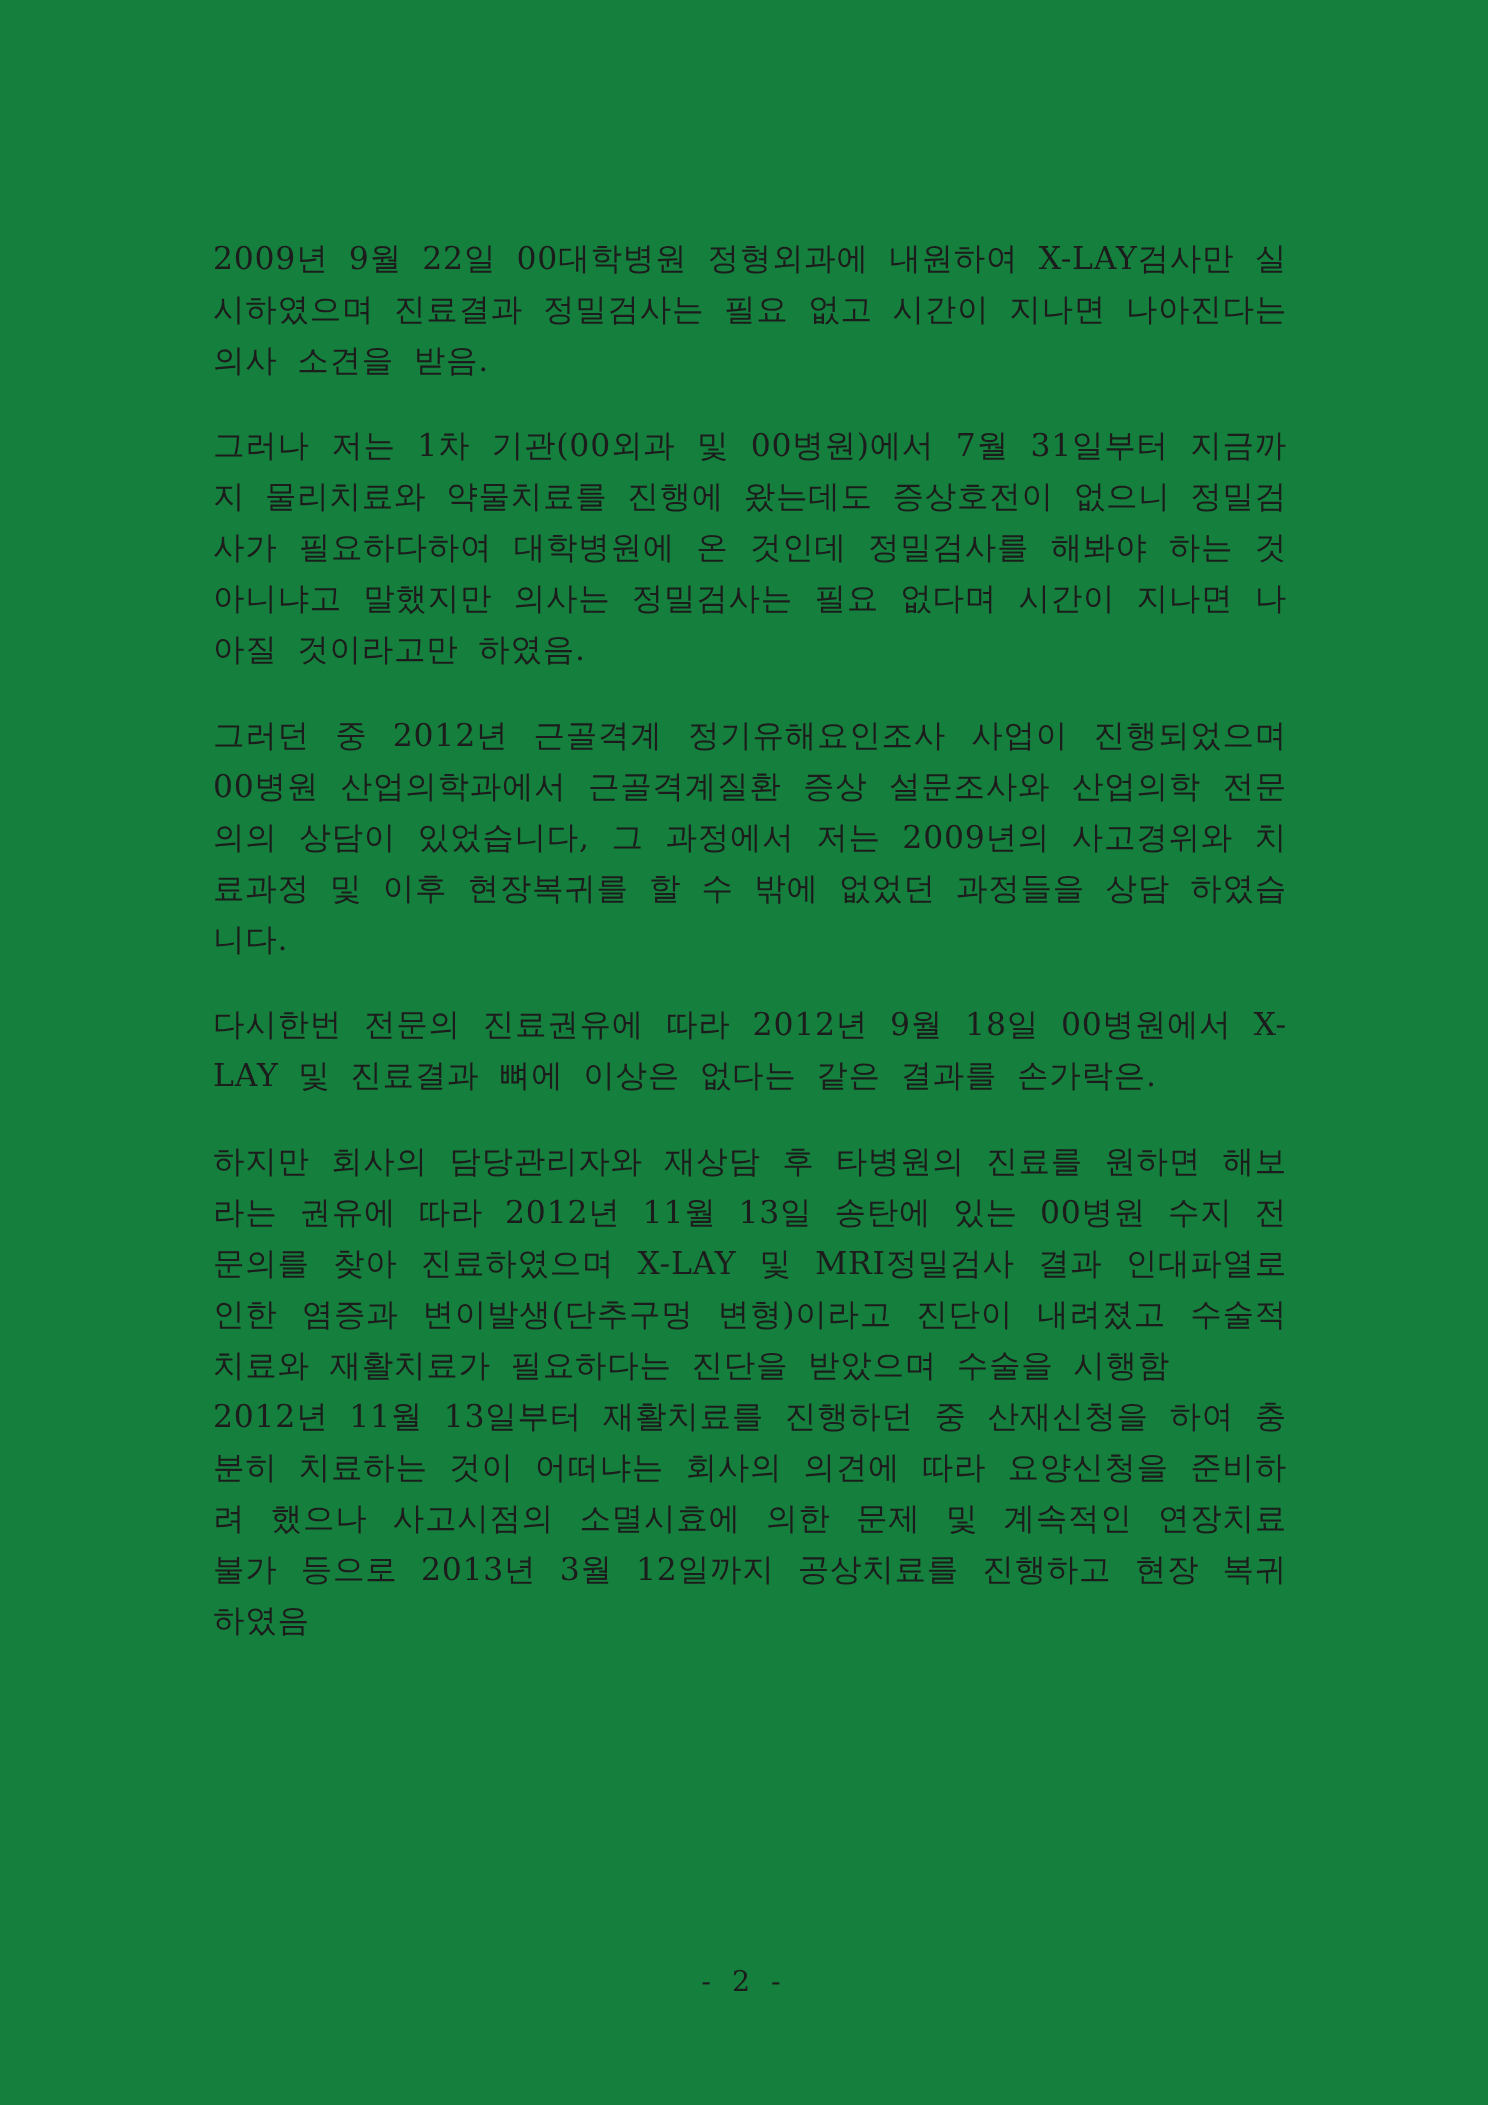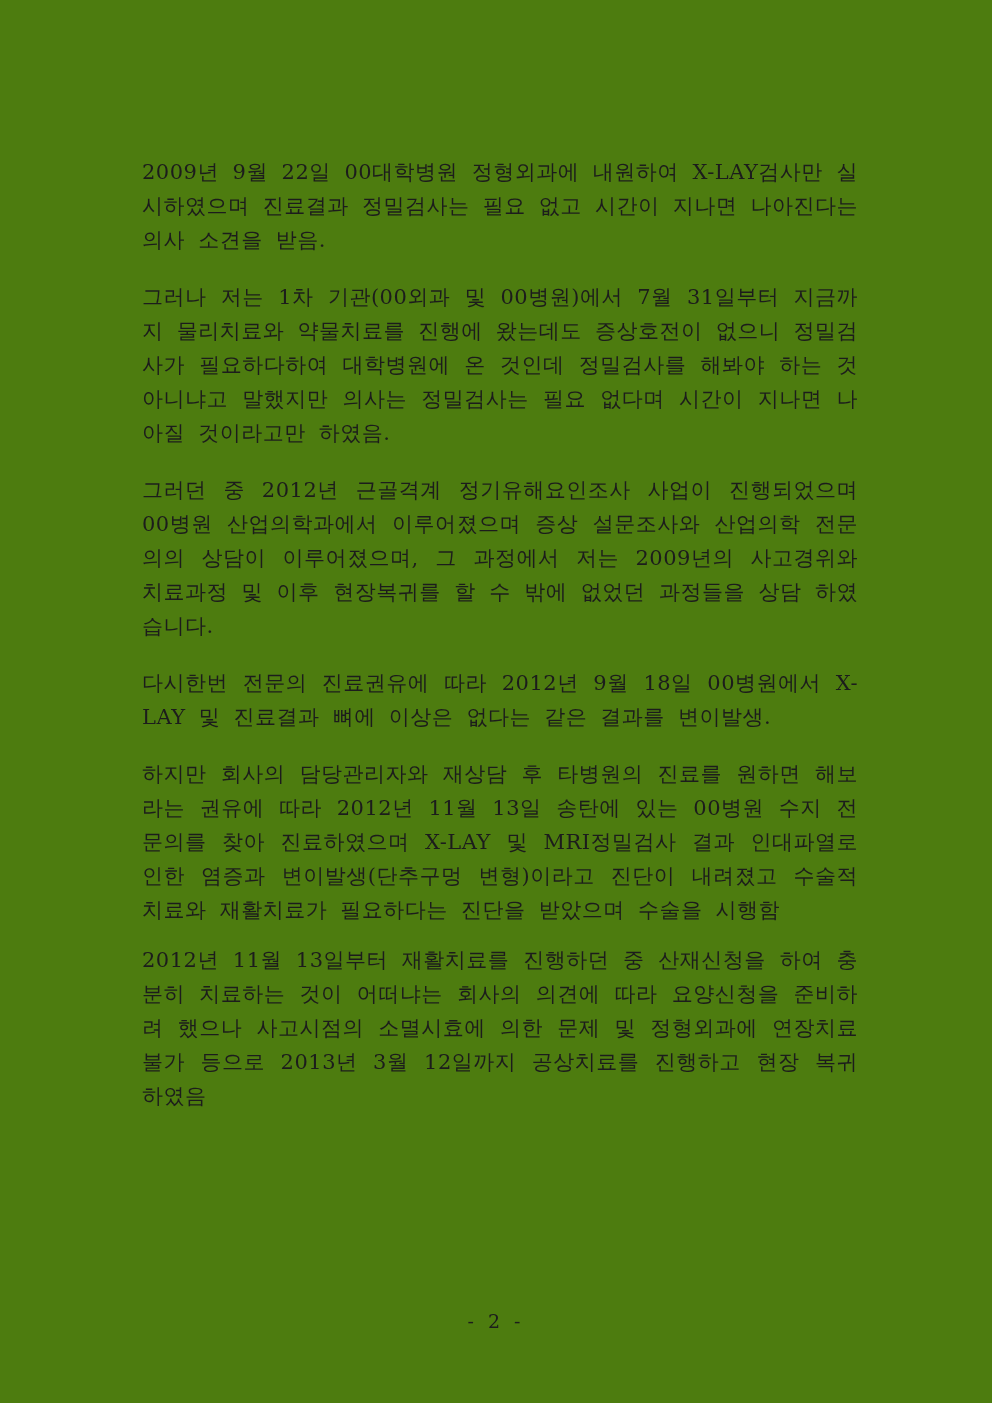--- a/index.html
+++ b/index.html
@@ -4,21 +4,21 @@
 <style>
   html, body {
     margin: 0;
     padding: 0;
     background: #ffffff;
   }
   .page {
     position: relative;
     width: 992px;
     height: 1403px;
-    background: #4d7c0f;
+    background: #15803d;
     font-family: "DejaVu Serif", "Liberation Serif", serif;
     color: #1c1c1c;
     overflow: hidden;
     box-sizing: border-box;
   }
   .content {
     position: absolute;
     left: 142px;
     top: 155px;
     width: 716px;
@@ -26,39 +26,39 @@
   .para {
     margin: 0 0 23px 0;
     font-size: 21px;
     line-height: 34px;
     letter-spacing: 0.5px;
     word-spacing: 6px;
     text-align: justify;
     white-space: normal;
   }
   .para.attached {
-    margin-bottom: 16px;
+    margin-bottom: 0;
   }
   .page-number {
     position: absolute;
     left: 0;
     top: 1310px;
     width: 992px;
     text-align: center;
     font-size: 19px;
     letter-spacing: 4px;
     color: #1c1c1c;
   }
 </style>
 </head>
 <body>
 
 <div class="page">
   <div class="content">
     <p class="para">2009년 9월 22일 00대학병원 정형외과에 내원하여 X-LAY검사만 실시하였으며 진료결과 정밀검사는 필요 없고 시간이 지나면 나아진다는 의사 소견을 받음.</p>
     <p class="para">그러나 저는 1차 기관(00외과 및 00병원)에서 7월 31일부터 지금까지 물리치료와 약물치료를 진행에 왔는데도 증상호전이 없으니 정밀검사가 필요하다하여 대학병원에 온 것인데 정밀검사를 해봐야 하는 것 아니냐고 말했지만 의사는 정밀검사는 필요 없다며 시간이 지나면 나아질 것이라고만 하였음.</p>
-    <p class="para">그러던 중 2012년 근골격계 정기유해요인조사 사업이 진행되었으며 00병원 산업의학과에서 이루어졌으며 증상 설문조사와 산업의학 전문의의 상담이 이루어졌으며, 그 과정에서 저는 2009년의 사고경위와 치료과정 및 이후 현장복귀를 할 수 밖에 없었던 과정들을 상담 하였습니다.</p>
-    <p class="para">다시한번 전문의 진료권유에 따라 2012년 9월 18일 00병원에서 X-LAY 및 진료결과 뼈에 이상은 없다는 같은 결과를 변이발생.</p>
+    <p class="para">그러던 중 2012년 근골격계 정기유해요인조사 사업이 진행되었으며 00병원 산업의학과에서 근골격계질환 증상 설문조사와 산업의학 전문의의 상담이 있었습니다, 그 과정에서 저는 2009년의 사고경위와 치료과정 및 이후 현장복귀를 할 수 밖에 없었던 과정들을 상담 하였습니다.</p>
+    <p class="para">다시한번 전문의 진료권유에 따라 2012년 9월 18일 00병원에서 X-LAY 및 진료결과 뼈에 이상은 없다는 같은 결과를 손가락은.</p>
     <p class="para attached">하지만 회사의 담당관리자와 재상담 후 타병원의 진료를 원하면 해보라는 권유에 따라 2012년 11월 13일 송탄에 있는 00병원 수지 전문의를 찾아 진료하였으며 X-LAY 및 MRI정밀검사 결과 인대파열로 인한 염증과 변이발생(단추구멍 변형)이라고 진단이 내려졌고 수술적 치료와 재활치료가 필요하다는 진단을 받았으며 수술을 시행함</p>
-    <p class="para">2012년 11월 13일부터 재활치료를 진행하던 중 산재신청을 하여 충분히 치료하는 것이 어떠냐는 회사의 의견에 따라 요양신청을 준비하려 했으나 사고시점의 소멸시효에 의한 문제 및 정형외과에 연장치료 불가 등으로 2013년 3월 12일까지 공상치료를 진행하고 현장 복귀하였음</p>
+    <p class="para">2012년 11월 13일부터 재활치료를 진행하던 중 산재신청을 하여 충분히 치료하는 것이 어떠냐는 회사의 의견에 따라 요양신청을 준비하려 했으나 사고시점의 소멸시효에 의한 문제 및 계속적인 연장치료 불가 등으로 2013년 3월 12일까지 공상치료를 진행하고 현장 복귀하였음</p>
   </div>
   <div class="page-number">- 2 -</div>
 </div>
 
 </body></html>

